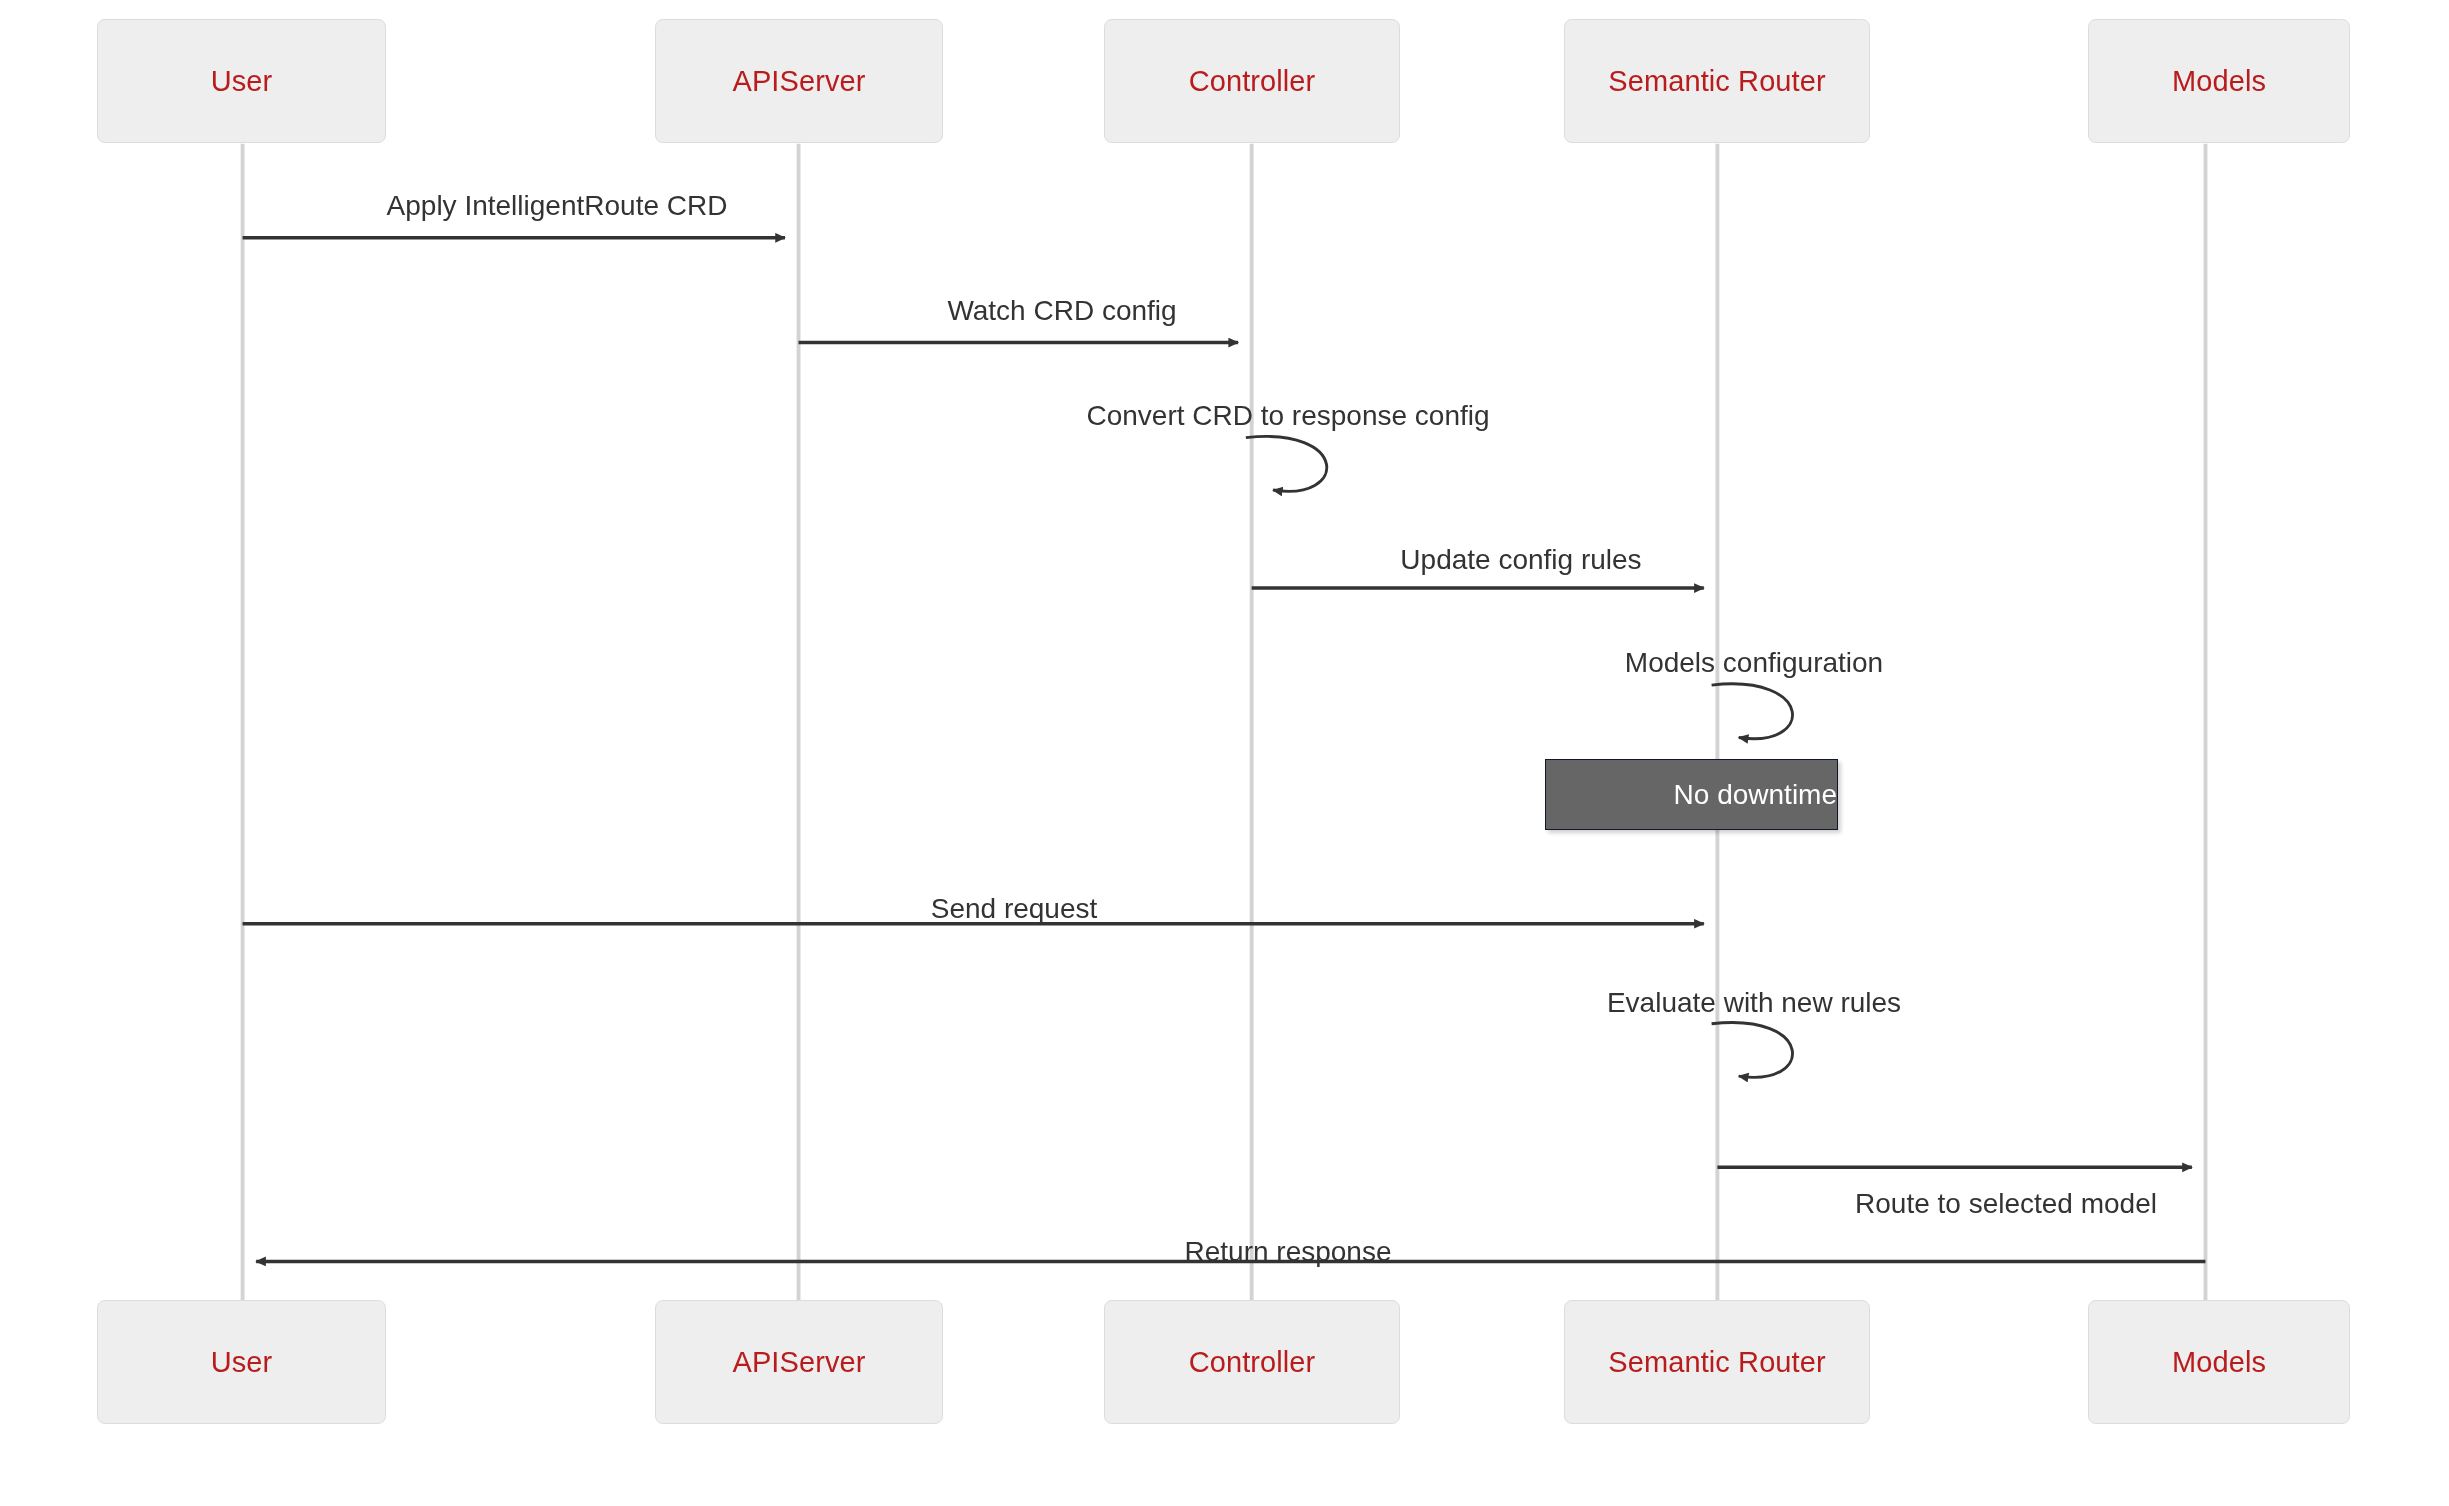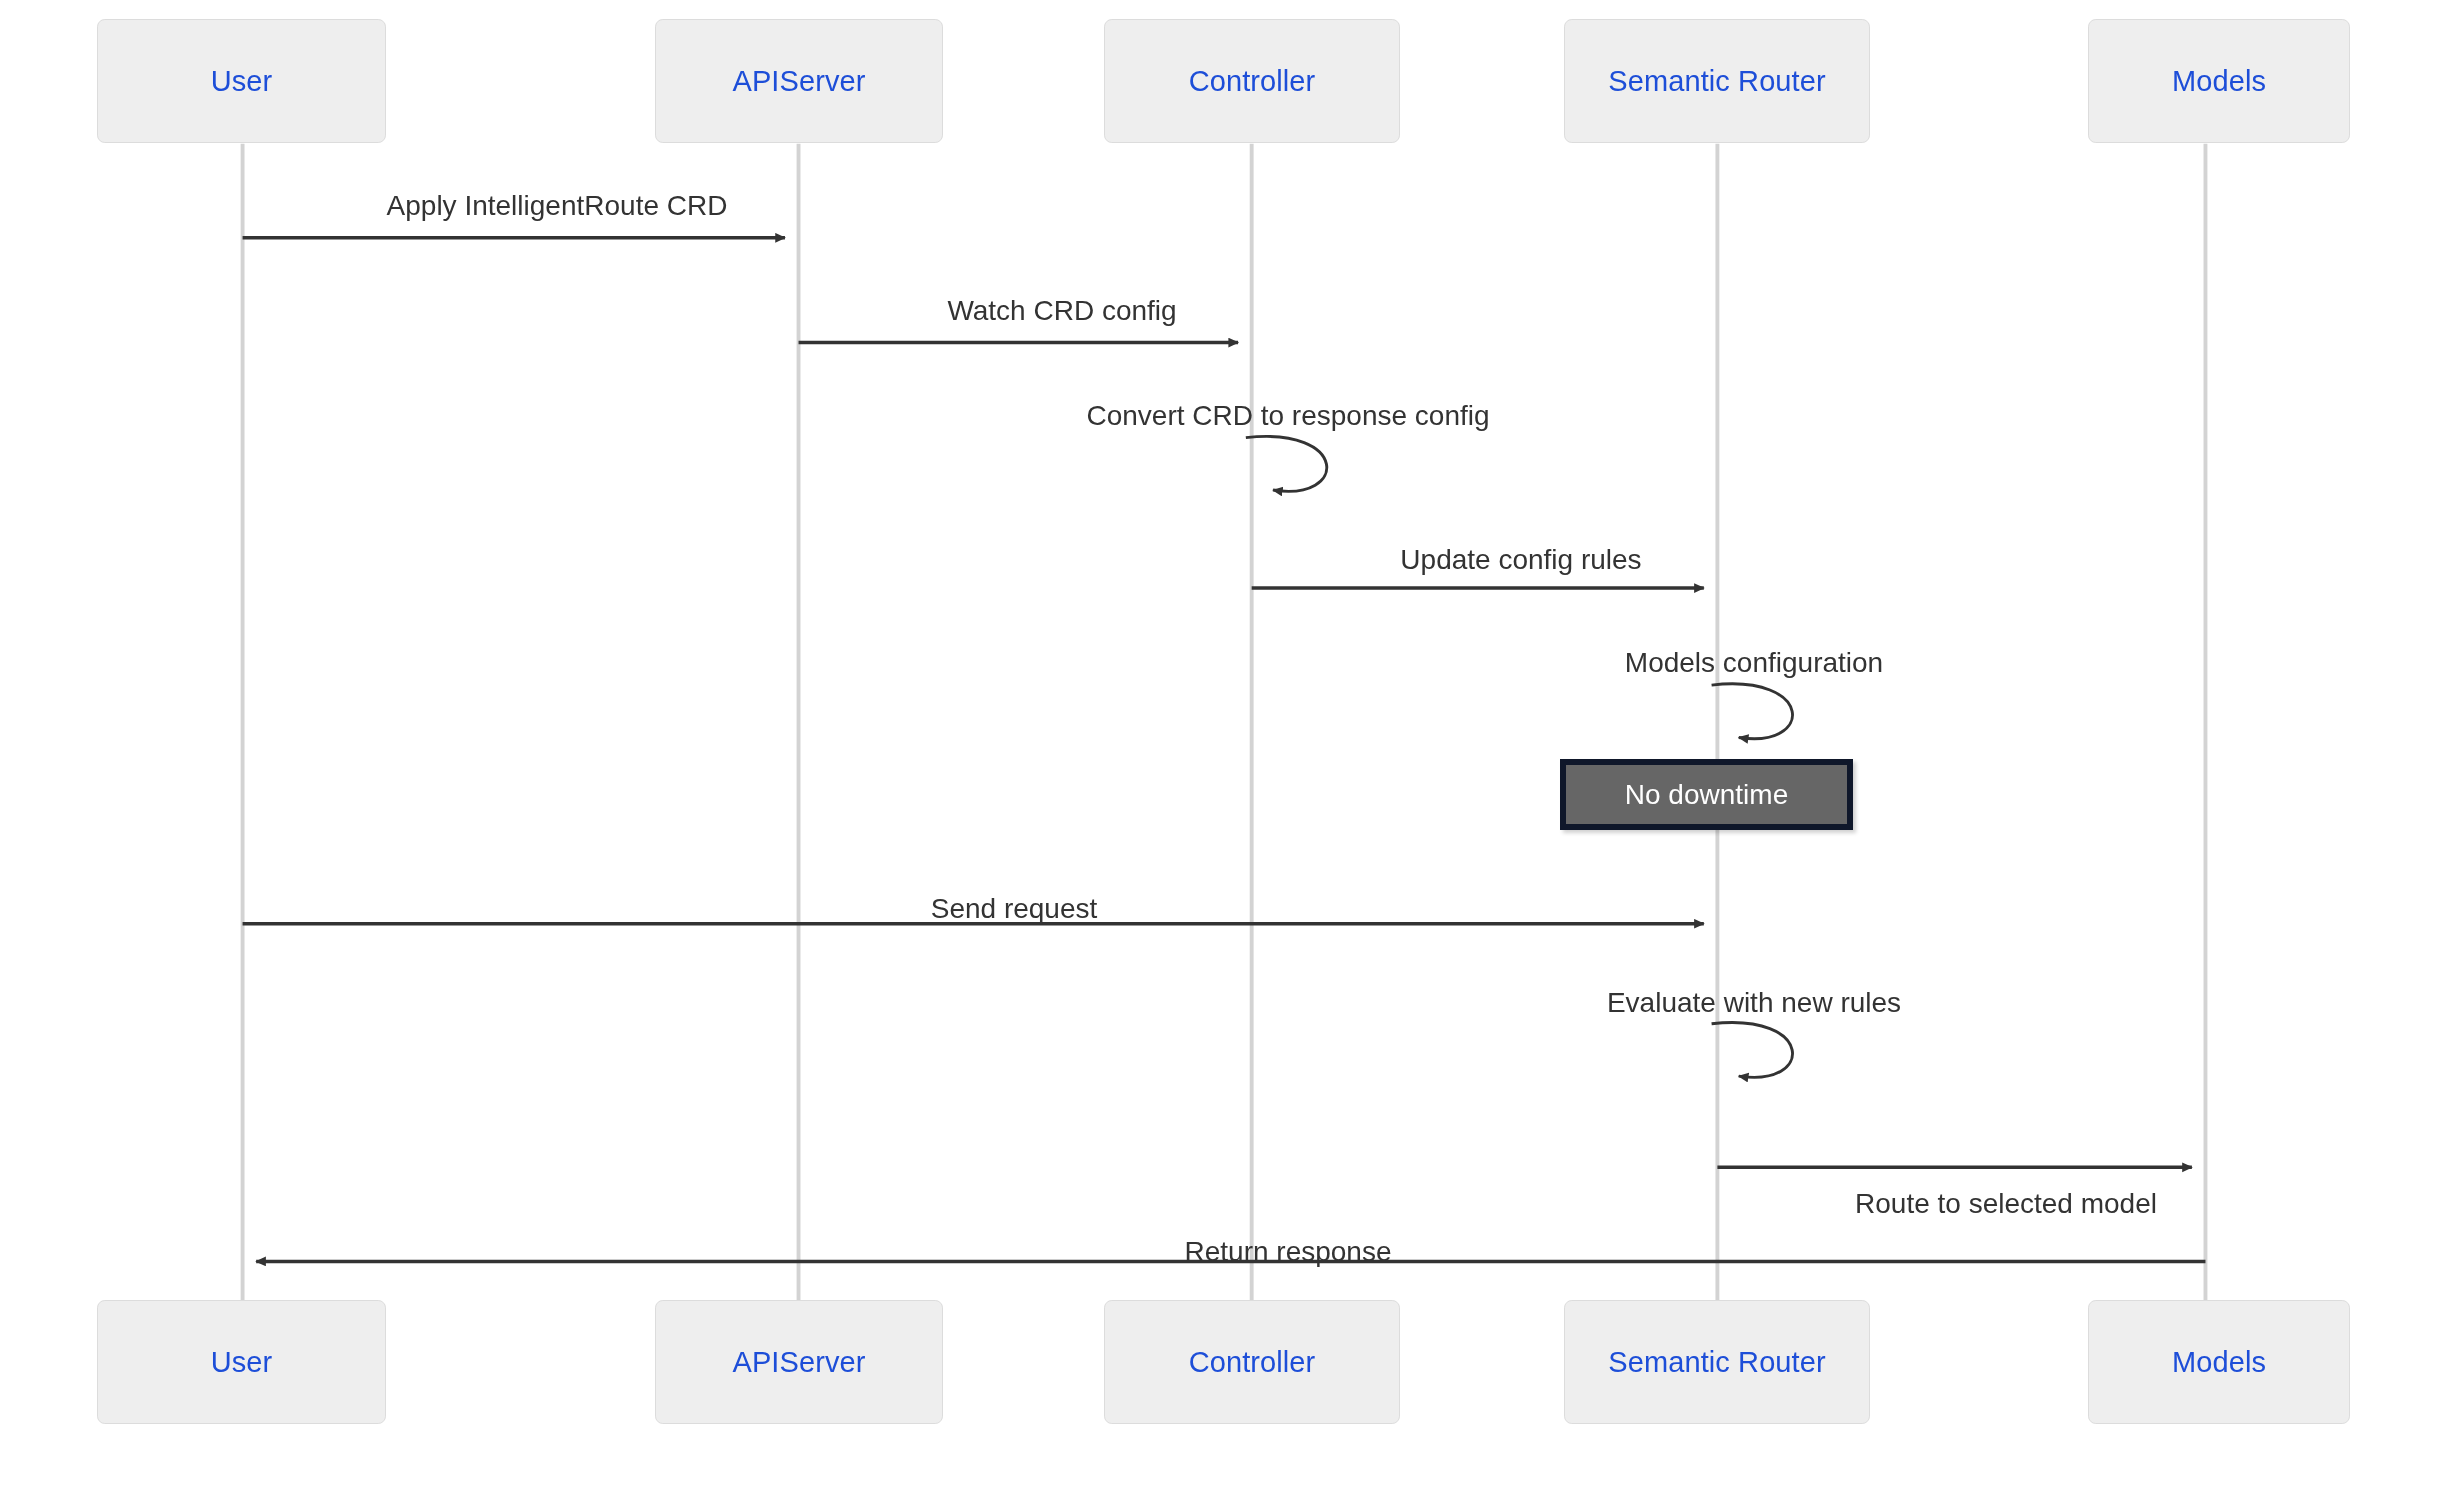--- a/index.html
+++ b/index.html
@@ -31,43 +31,42 @@
     background: #eeeeee;
     border: 1.6px solid #dcdcdc;
     border-radius: 7.8px;
     display: flex;
     align-items: center;
     justify-content: center;
   }
   .actor-label {
     font-family: "Liberation Sans", sans-serif;
     font-size: 29px;
-    color: #1d4ed8;
+    color: #b91c1c;
     white-space: nowrap;
     letter-spacing: 0.1px;
   }
   .msg-label {
     position: absolute;
     font-family: "Liberation Sans", sans-serif;
     font-size: 28px;
     color: #333333;
     white-space: nowrap;
     transform: translateX(-50%);
     margin-left: 36px;
   }
   .note-box {
     position: absolute;
     box-sizing: border-box;
     background: #666666;
-    border: 6px solid #0f172a;
+    border: 1px solid #0f172a;
     box-shadow: 2.9px 2.9px 3.9px rgba(0,0,0,0.18);
     display: flex;
     align-items: center;
-    justify-content: center;
-    margin-left: 15px;
+    justify-content: flex-end;
   }
   .note-label {
     font-family: "Liberation Sans", sans-serif;
     font-size: 28px;
     color: #ffffff;
     white-space: nowrap;
   }
 </style>
 </head>
 <body>

